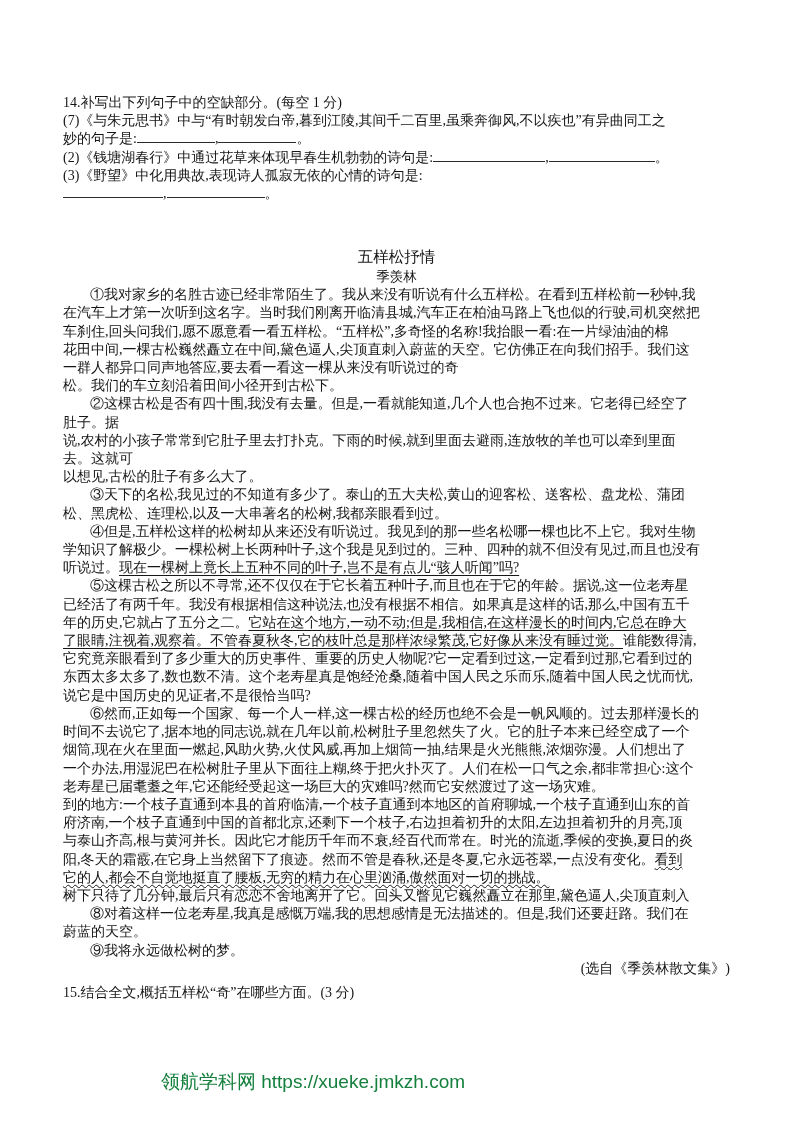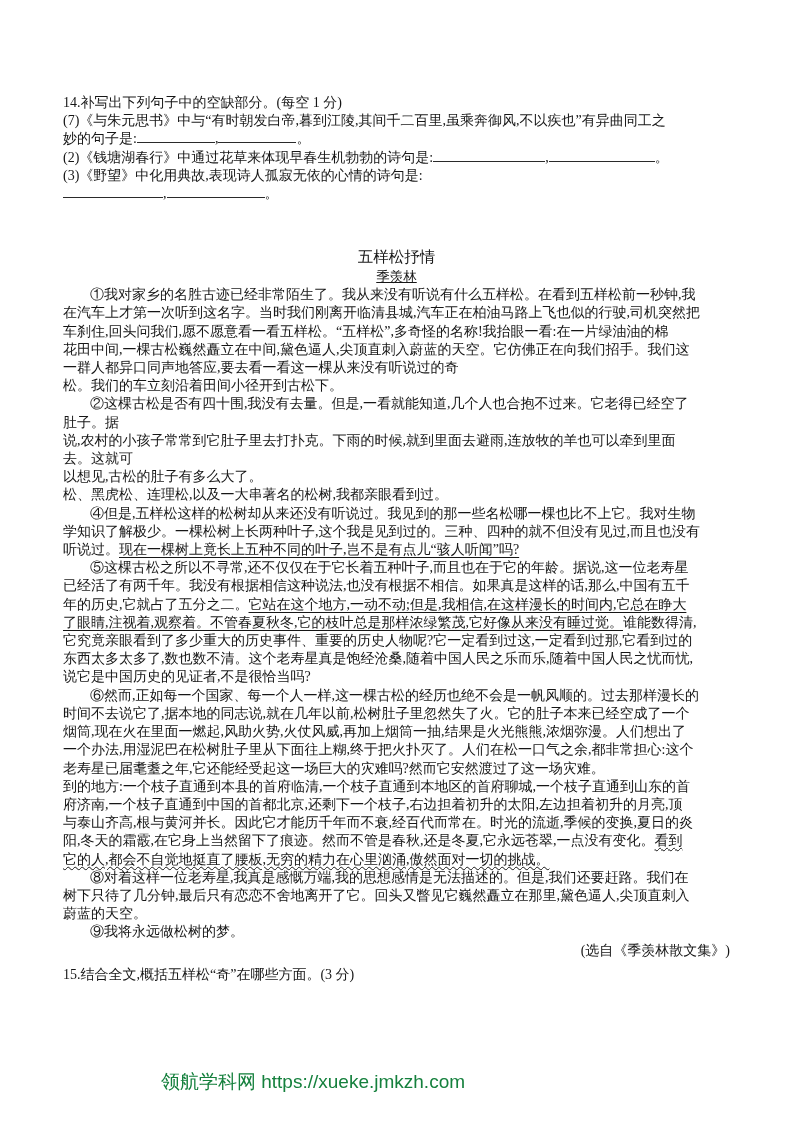--- a/index.html
+++ b/index.html
@@ -45,21 +45,20 @@
     font-weight:normal;
     font-size:15.5px;
     line-height:19.5px;
     font-family:"Liberation Sans","DejaVu Sans",sans-serif;
     margin-top:44px;
   }
   .author-line{
     text-align:center;
     font-size:13.5px;
     line-height:19.5px;
-    text-decoration:underline;
   }
   .source-line{text-align:right;}
   .q15-line{margin-top:6px;}
   .watermark{
     position:absolute;
     left:0;top:1070px;width:626px;
     text-align:center;
     color:#15803d;
     font-size:19px;
     line-height:24px;
@@ -90,20 +89,21 @@
         <div class="line"><span>松。我们的车立刻沿着田间小径开到古松下。</span></div>
       </div>
       <div>
         <div class="line indent"><span>②这棵古松是否有四十围,我没有去量。但是,一看就能知道,几个人也合抱不过来。它老得已经空了</span></div>
         <div class="line"><span>肚子。据</span></div>
         <div class="line"><span>说,农村的小孩子常常到它肚子里去打扑克。下雨的时候,就到里面去避雨,连放牧的羊也可以牵到里面</span></div>
         <div class="line"><span>去。这就可</span></div>
         <div class="line"><span>以想见,古松的肚子有多么大了。</span></div>
       </div>
       <div>
+        <div class="line indent"><span>③天下的名松,我见过的不知道有多少了。泰山的五大夫松,黄山的迎客松、送客松、盘龙松、蒲团</span></div>
         <div class="line"><span>松、黑虎松、连理松,以及一大串著名的松树,我都亲眼看到过。</span></div>
       </div>
       <div>
         <div class="line indent"><span>④但是,五样松这样的松树却从来还没有听说过。我见到的那一些名松哪一棵也比不上它。我对生物</span></div>
         <div class="line"><span>学知识了解极少。一棵松树上长两种叶子,这个我是见到过的。三种、四种的就不但没有见过,而且也没有</span></div>
         <div class="line"><span>听说过。</span><span class="u-solid">现在一棵树上竟长上五种不同的叶子,岂不是有点儿“骇人听闻”吗?</span></div>
       </div>
       <div>
         <div class="line indent"><span>⑤这棵古松之所以不寻常,还不仅仅在于它长着五种叶子,而且也在于它的年龄。据说,这一位老寿星</span></div>
         <div class="line"><span>已经活了有两千年。我没有根据相信这种说法,也没有根据不相信。如果真是这样的话,那么,中国有五千</span></div>
@@ -121,22 +121,22 @@
         <div class="line"><span>老寿星已届耄耋之年,它还能经受起这一场巨大的灾难吗?然而它安然渡过了这一场灾难。</span></div>
       </div>
       <div>
         <div class="line"><span>到的地方:一个枝子直通到本县的首府临清,一个枝子直通到本地区的首府聊城,一个枝子直通到山东的首</span></div>
         <div class="line"><span>府济南,一个枝子直通到中国的首都北京,还剩下一个枝子,右边担着初升的太阳,左边担着初升的月亮,顶</span></div>
         <div class="line"><span>与泰山齐高,根与黄河并长。因此它才能历千年而不衰,经百代而常在。时光的流逝,季候的变换,夏日的炎</span></div>
         <div class="line"><span>阳,冬天的霜霰,在它身上当然留下了痕迹。然而不管是春秋,还是冬夏,它永远苍翠,一点没有变化。</span><span class="u-wavy">看到</span></div>
         <div class="line"><span class="u-wavy">它的人,都会不自觉地挺直了腰板,无穷的精力在心里汹涌,傲然面对一切的挑战。</span></div>
       </div>
       <div>
+        <div class="line"><span>树下只待了几分钟,最后只有恋恋不舍地离开了它。回头又瞥见它巍然矗立在那里,黛色逼人,尖顶直刺入</span></div>
         <div class="line indent"><span>⑧对着这样一位老寿星,我真是感慨万端,我的思想感情是无法描述的。但是,我们还要赶路。我们在</span></div>
-        <div class="line"><span>树下只待了几分钟,最后只有恋恋不舍地离开了它。回头又瞥见它巍然矗立在那里,黛色逼人,尖顶直刺入</span></div>
         <div class="line"><span>蔚蓝的天空。</span></div>
       </div>
       <div>
         <div class="line indent"><span>⑨我将永远做松树的梦。</span></div>
       </div>
     </div>
   <div class="line source-line">(选自《季羡林散文集》)</div>
   <div class="line q15-line">15.结合全文,概括五样松“奇”在哪些方面。(3 分)</div>
 </div>
 

